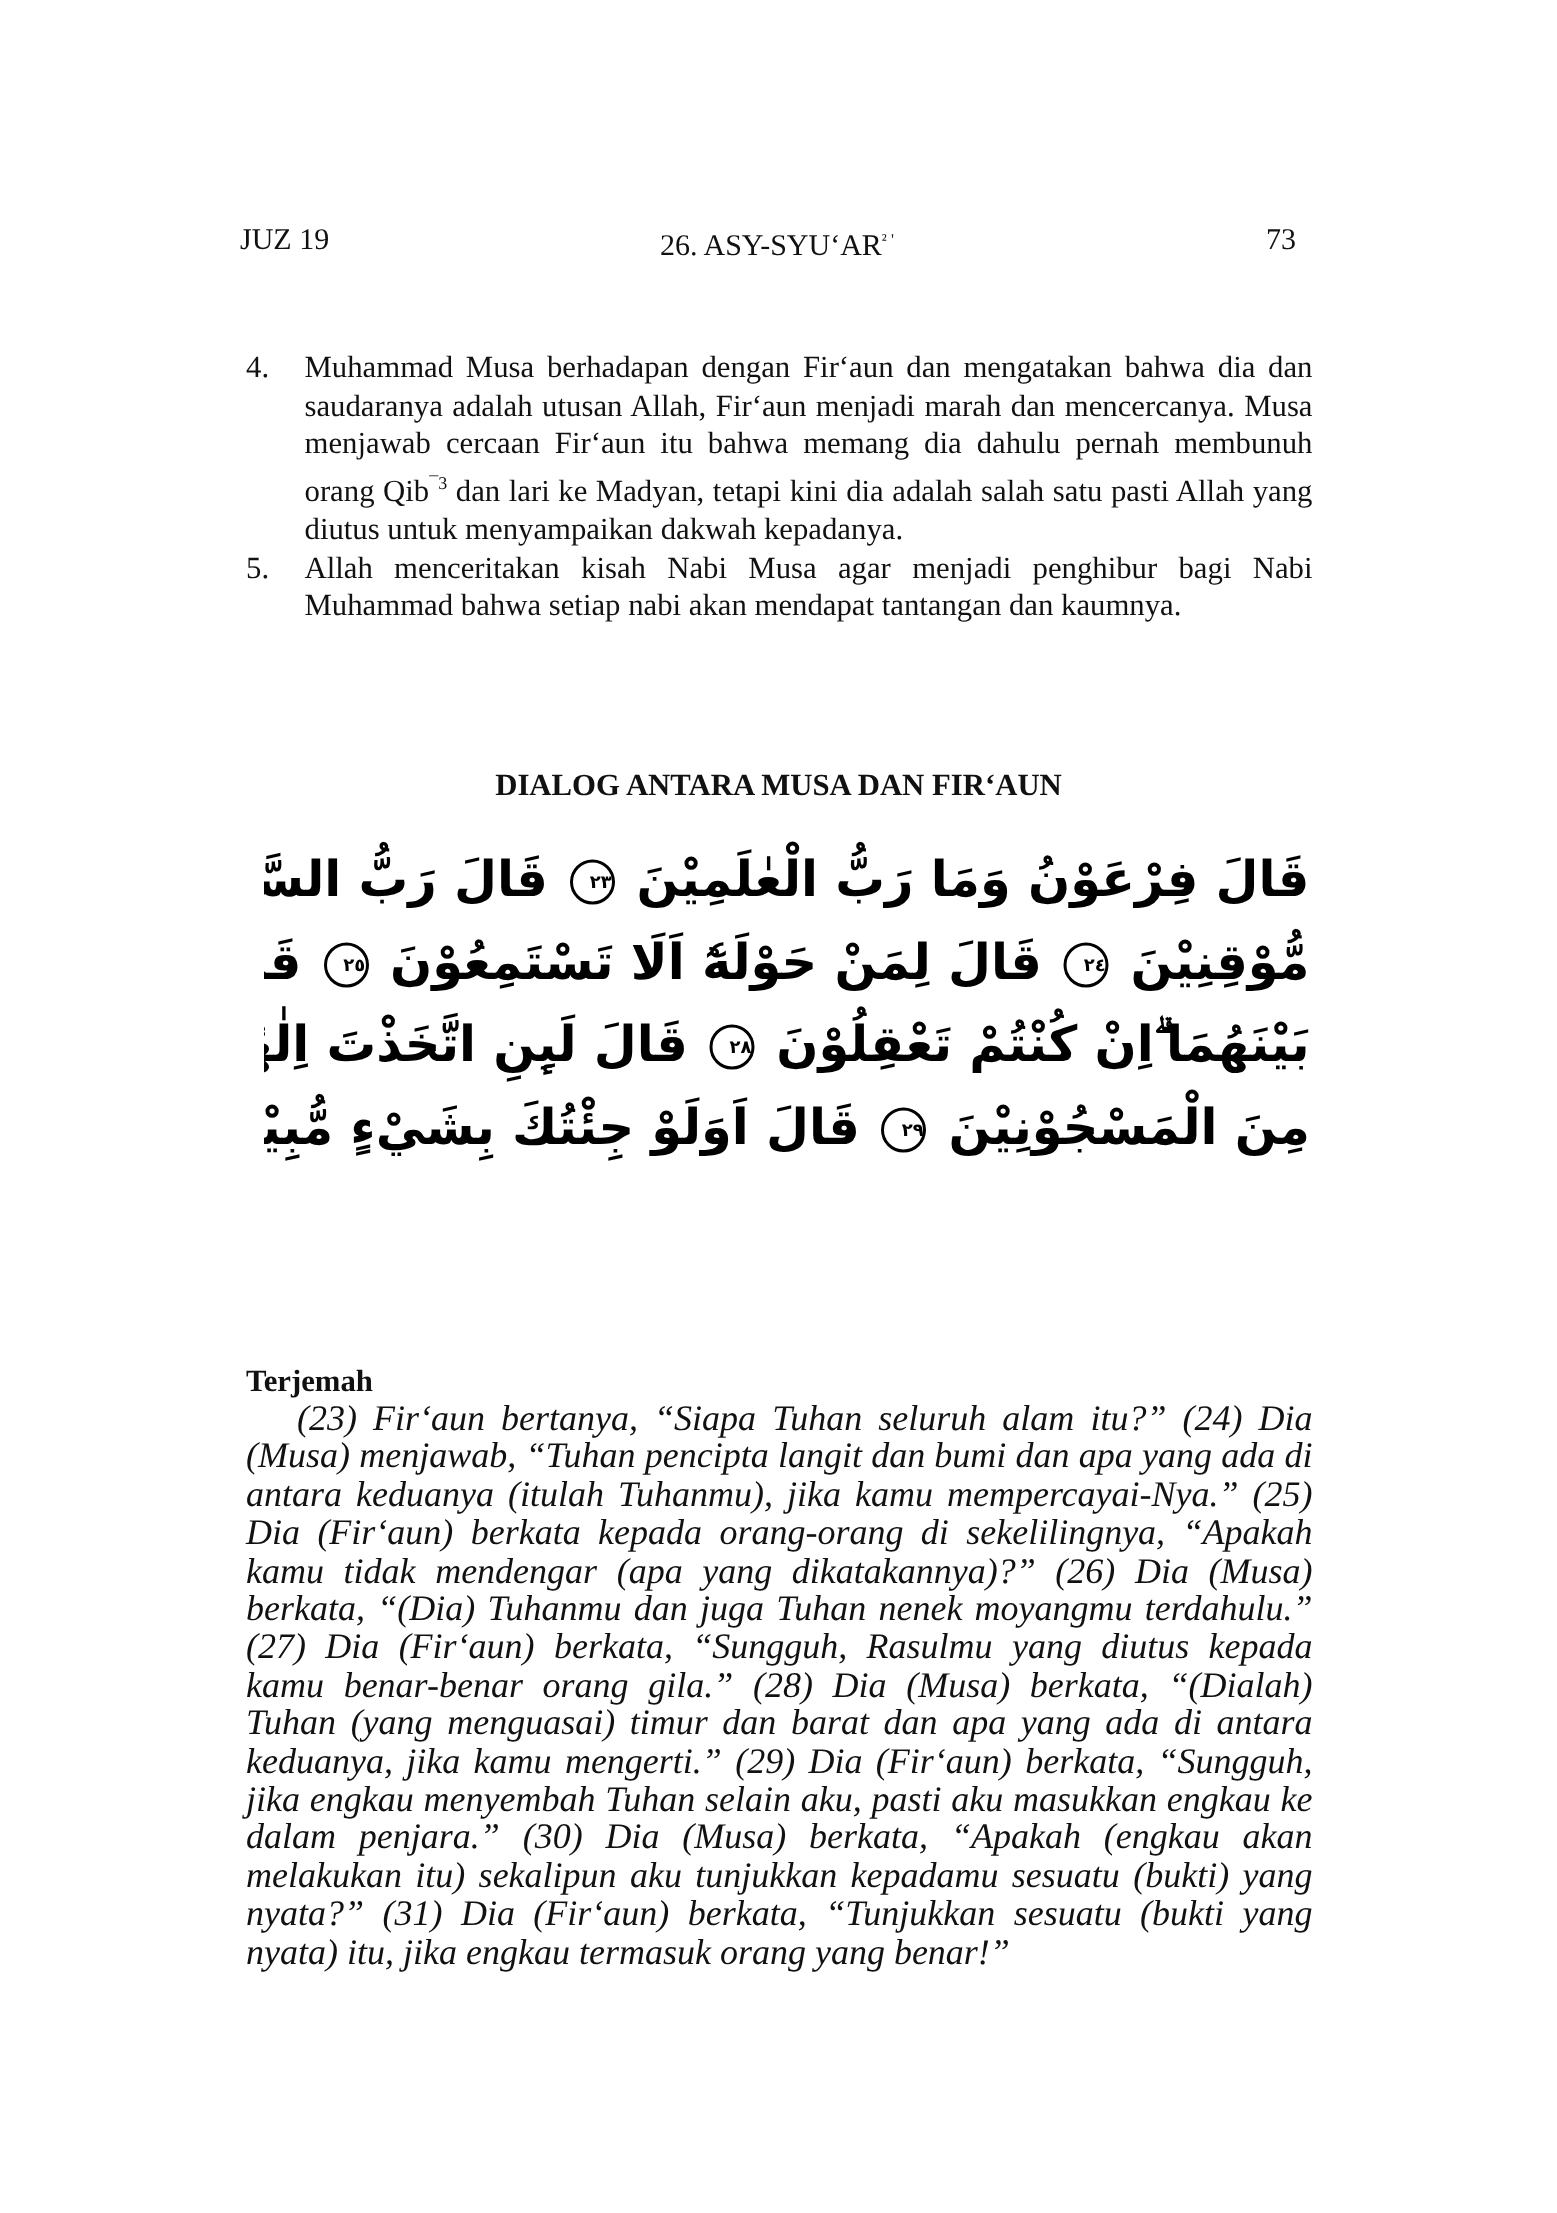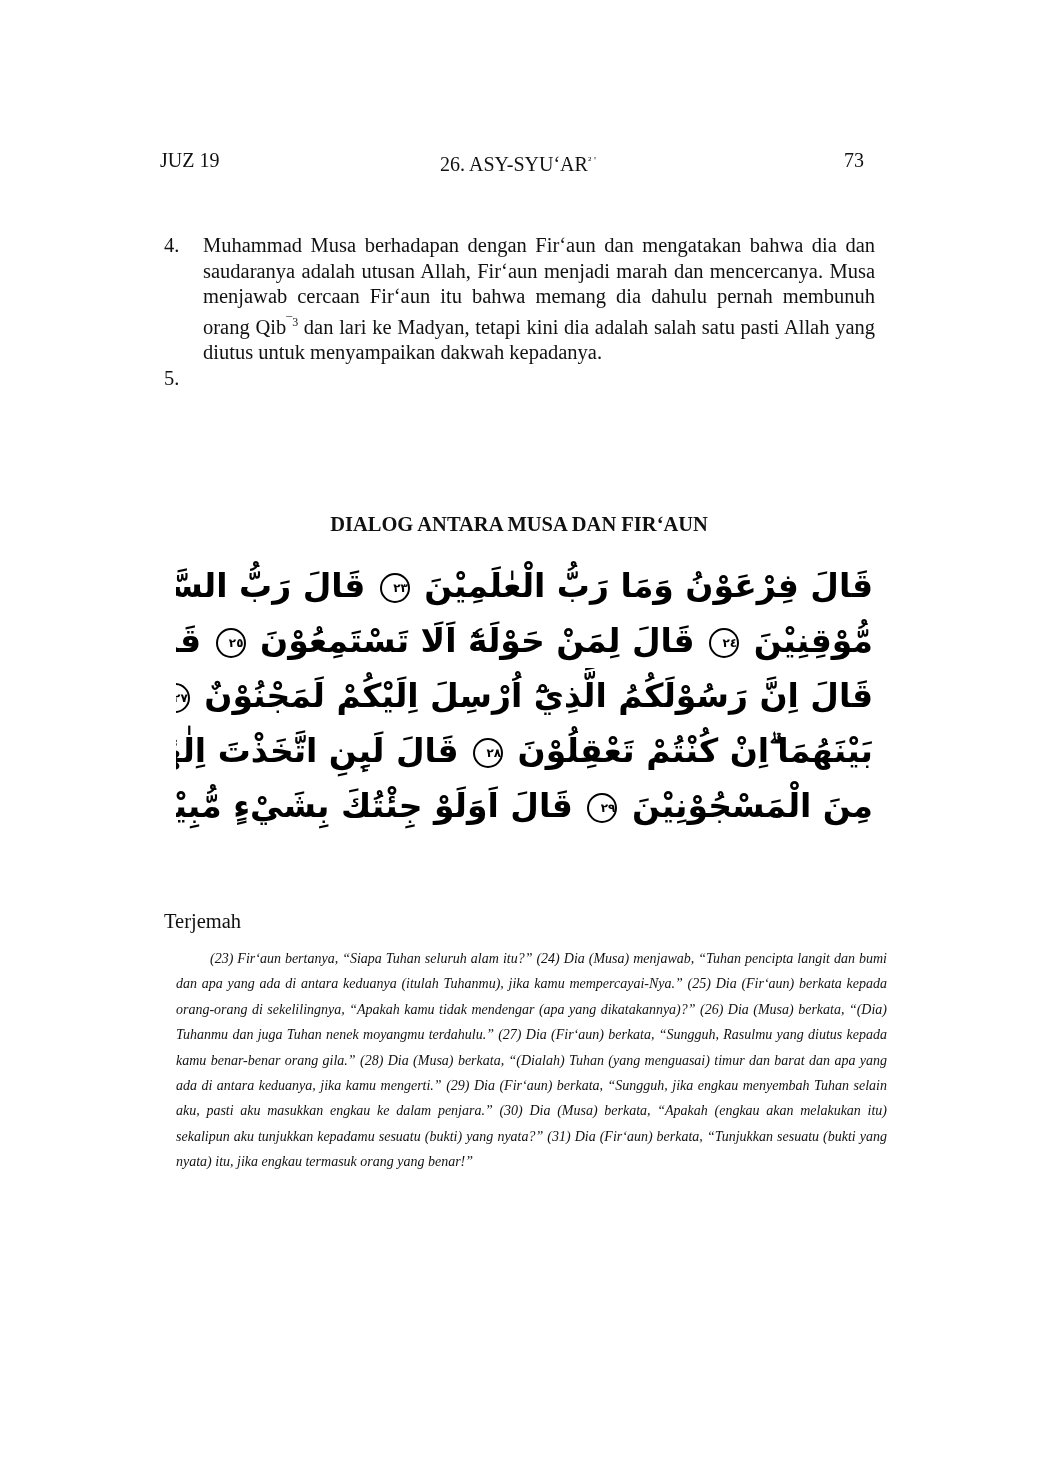--- a/index.html
+++ b/index.html
@@ -104,78 +104,74 @@
       text-align: center;
       vertical-align: middle;
       margin: 0 3px;
       font-weight: bold;
     }
 
     .translation-heading {
       position: absolute;
       top: 908px;
       left: 164px;
-      font-weight: normal;
+      font-weight: bold;
       font-size: 20.5px;
       line-height: 26px;
     }
     .translation {
       position: absolute;
       top: 934px;
       left: 164px;
       width: 711px;
       font-style: italic;
-      font-size: 14px;
+      font-size: 24px;
       line-height: 25.4px;
       text-align: justify;
       text-indent: 34px;
-      margin: 12px;
+      margin: 0;
     }
   </style>
 </head>
 <body>
 
 <div class="page-header">
   <span class="juz">JUZ 19</span>
   <span class="surah"><span>26. ASY-SYU‘AR</span><sup>² '</sup></span>
   <span class="page-no">73</span>
 </div>
 
 <ol class="notes">
   <li>
     <span class="num">4.</span>
     <span>Muhammad Musa berhadapan dengan Fir‘aun dan mengatakan bahwa dia dan saudaranya adalah utusan Allah, Fir‘aun menjadi marah dan mencercanya. Musa menjawab cercaan Fir‘aun itu bahwa memang dia dahulu pernah membunuh orang Qib</span><span class="fn">¯3</span><span> dan lari ke Madyan, tetapi kini dia adalah salah satu pasti Allah yang diutus untuk menyampaikan dakwah kepadanya.</span>
   </li>
   <li>
     <span class="num">5.</span>
+    <span>Allah menceritakan kisah Nabi Musa agar menjadi penghibur bagi Nabi Muhammad bahwa setiap nabi akan mendapat tantangan dan kaumnya.</span>
   </li>
 </ol>
 
 <div class="section-title">DIALOG ANTARA MUSA DAN FIR‘AUN</div>
 
 <div class="arabic-block">
   <div class="arabic-line">
     <span>قَالَ فِرْعَوْنُ وَمَا رَبُّ الْعٰلَمِيْنَ</span>
     <span class="ayah-marker">٢٣</span>
     <span>قَالَ رَبُّ السَّمٰوٰتِ وَالْاَرْضِ وَمَا بَيْنَهُمَا ۗاِنْ كُنْتُمْ</span>
   </div>
   <div class="arabic-line">
     <span>مُّوْقِنِيْنَ</span>
     <span class="ayah-marker">٢٤</span>
     <span>قَالَ لِمَنْ حَوْلَهٗٓ اَلَا تَسْتَمِعُوْنَ</span>
     <span class="ayah-marker">٢٥</span>
     <span>قَالَ رَبُّكُمْ وَرَبُّ اٰبَاۤىِٕكُمُ الْاَوَّلِيْنَ</span>
     
   </div>
   <div class="arabic-line">
-    <span>قَالَ اِنَّ رَسُوْلَكُمُ الَّذِيْٓ اُرْسِلَ اِلَيْكُمْ لَمَجْنُوْنٌ</span>
-    <span class="ayah-marker">٢٧</span>
-    
-  </div>
-  <div class="arabic-line">
     <span>بَيْنَهُمَا ۗاِنْ كُنْتُمْ تَعْقِلُوْنَ</span>
     <span class="ayah-marker">٢٨</span>
     <span>قَالَ لَىِٕنِ اتَّخَذْتَ اِلٰهًا غَيْرِيْ لَاَجْعَلَنَّكَ</span>
   </div>
   <div class="arabic-line">
     <span>مِنَ الْمَسْجُوْنِيْنَ</span>
     <span class="ayah-marker">٢٩</span>
     <span>قَالَ اَوَلَوْ جِئْتُكَ بِشَيْءٍ مُّبِيْنٍ</span>
     
     

